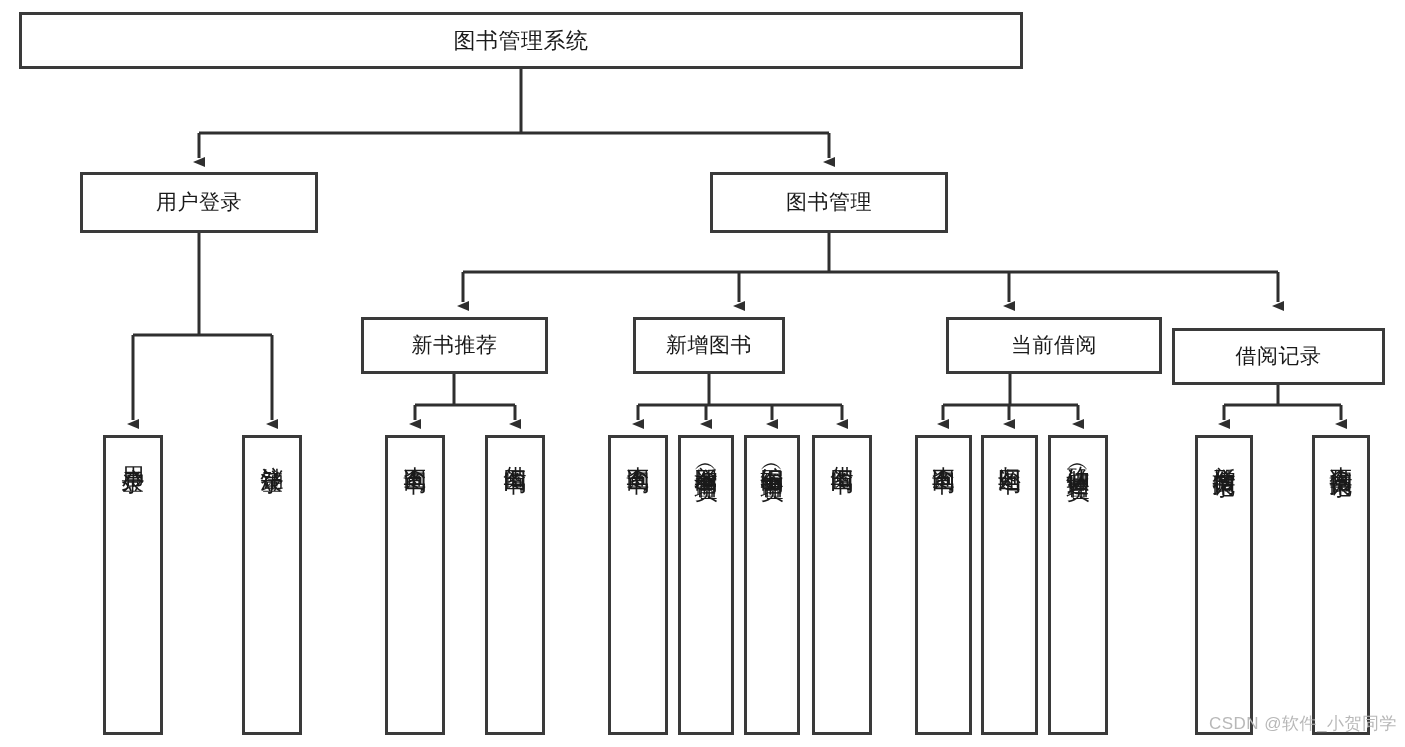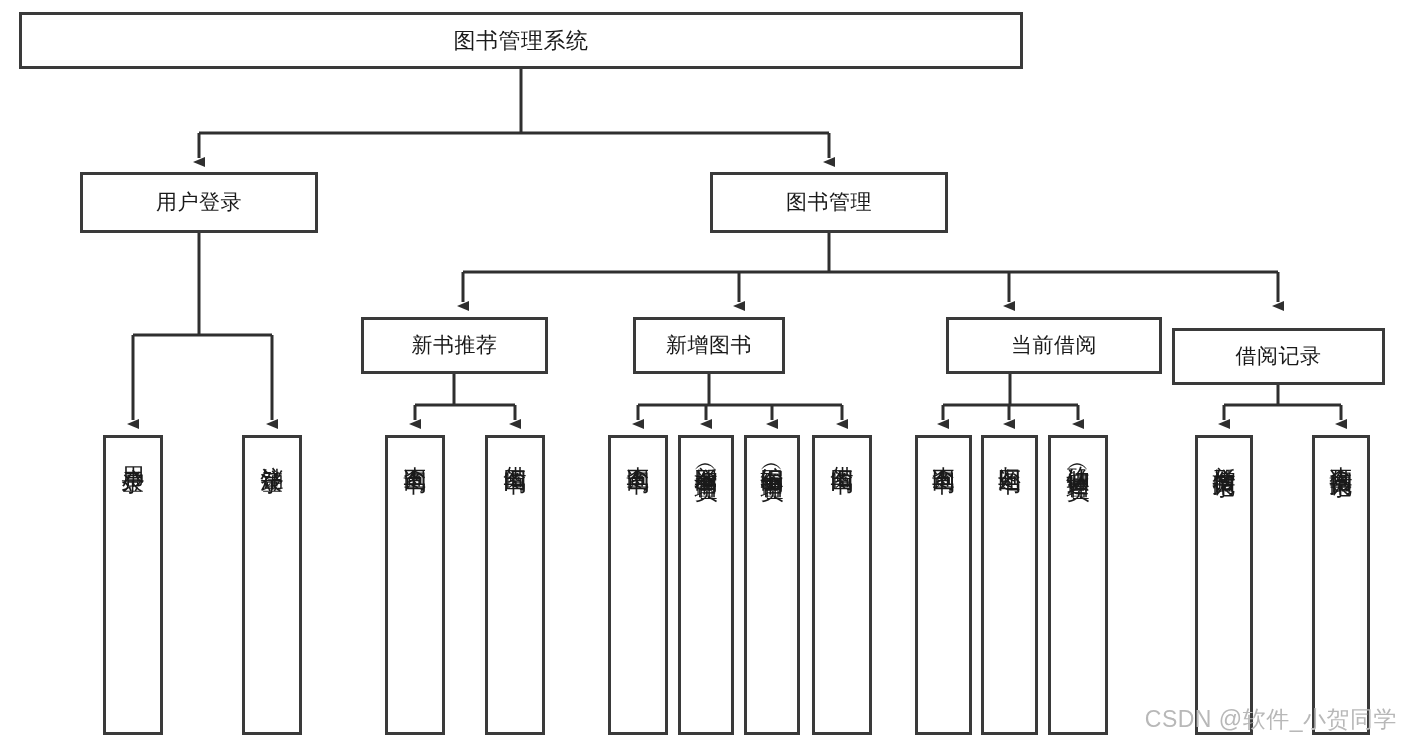--- a/index.html
+++ b/index.html
@@ -58,21 +58,21 @@
     text-orientation: upright;
     font-size: 23px;
     letter-spacing: 2px;
     line-height: 1;
     white-space: nowrap;
   }
   #watermark {
     position: absolute;
     right: 8px;
     bottom: 4px;
-    font-size: 23px;
+    font-size: 17px;
     color: #b8b8b8;
     letter-spacing: 0.5px;
     z-index: 5;
     user-select: none;
     white-space: nowrap;
   }
 </style>
 </head>
 <body>
 

